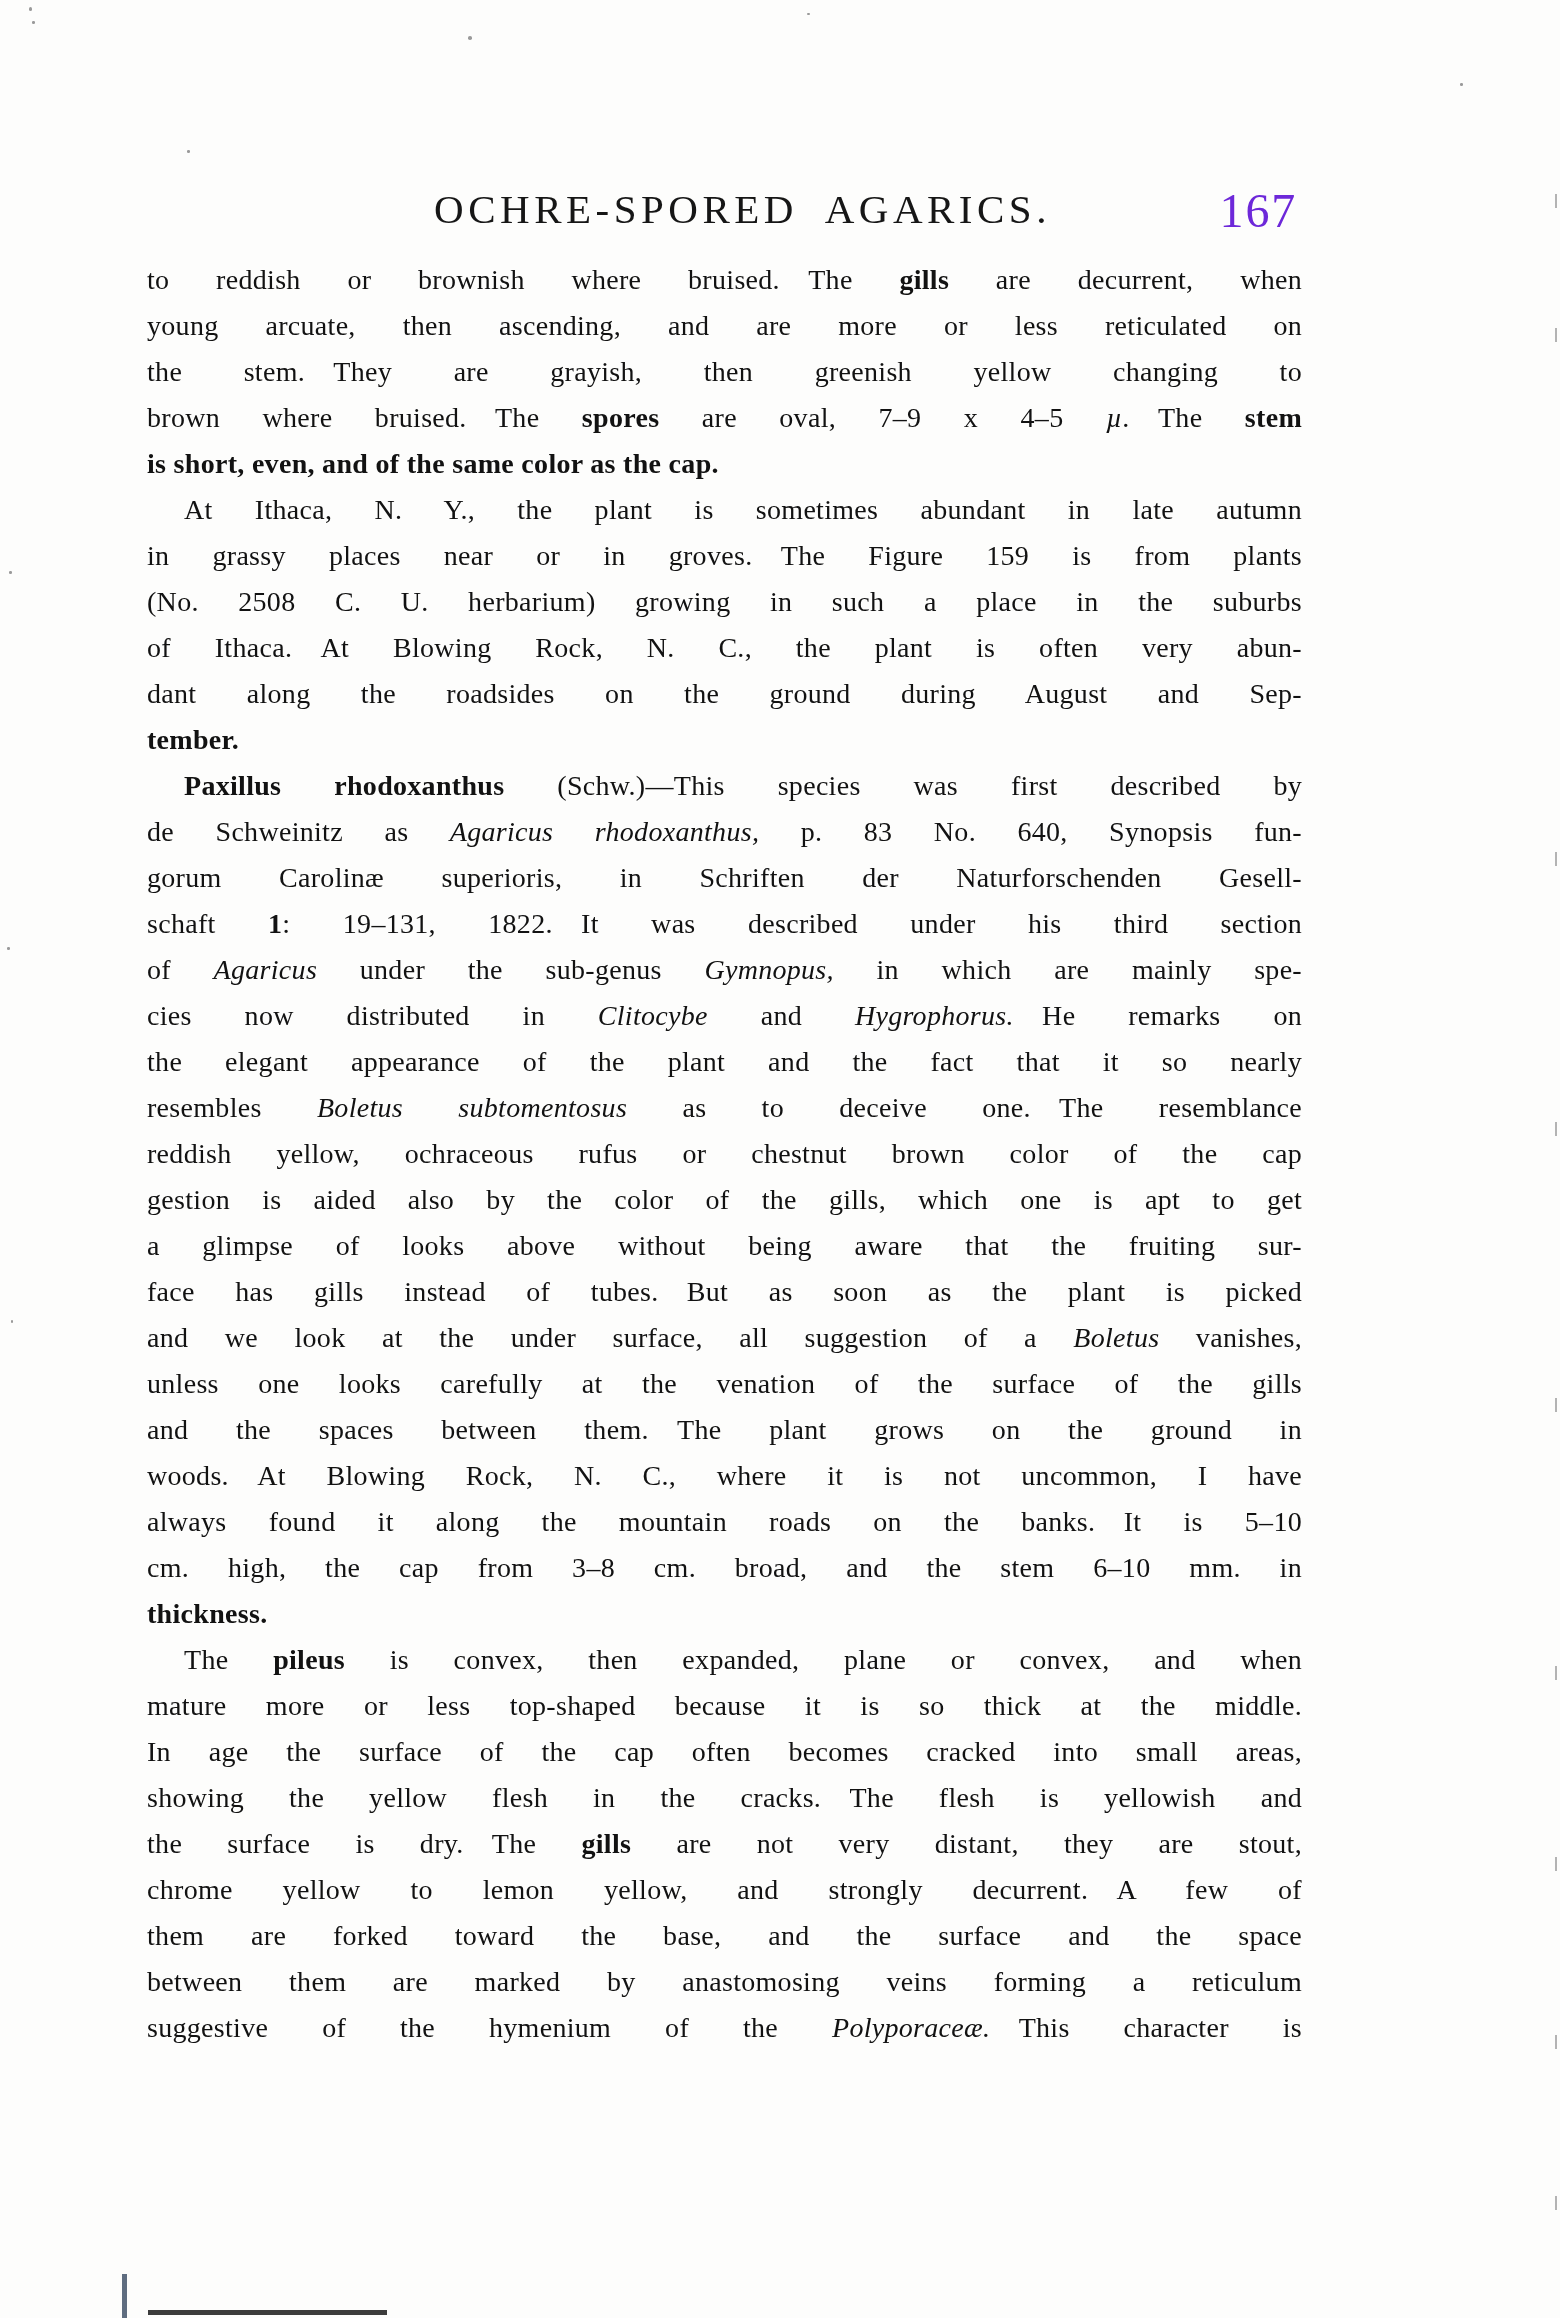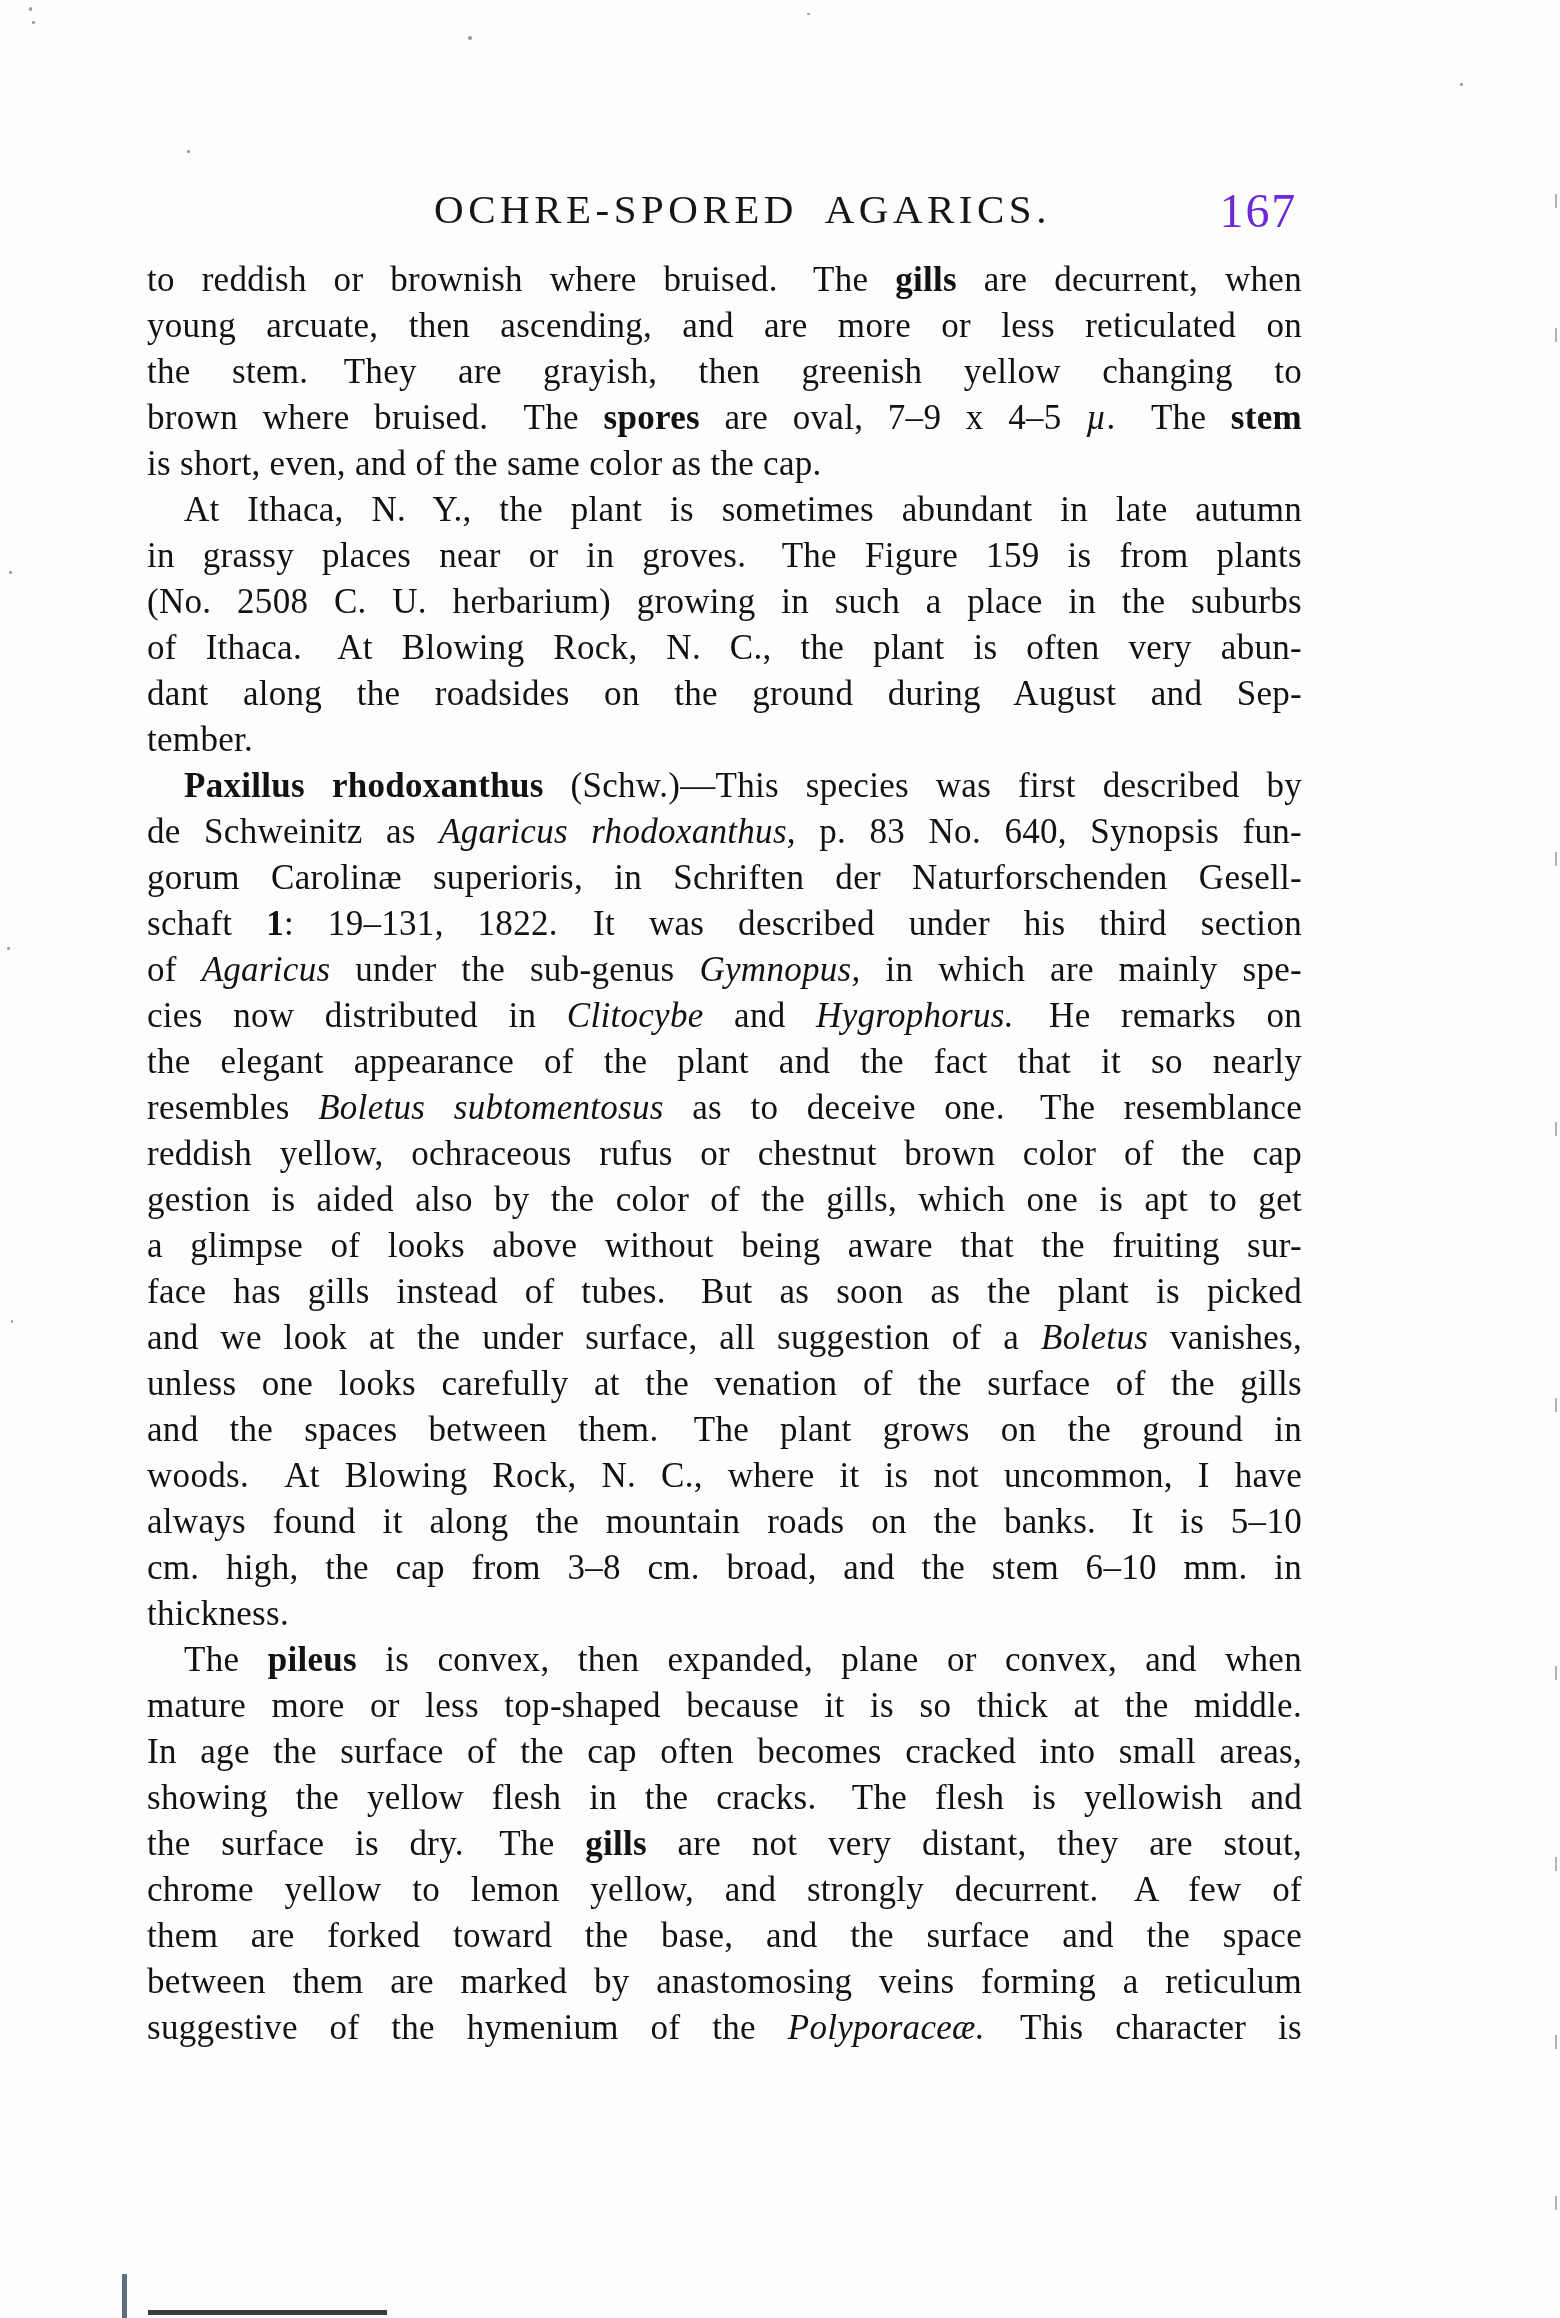--- a/index.html
+++ b/index.html
@@ -44,30 +44,31 @@
   .text-body {
     position: absolute;
     top: 257px;
     left: 147px;
     width: 1155px;
   }
   .paragraph { margin: 0; padding: 0; }
   .line {
     height: 46px;
     line-height: 46px;
-    font-size: 35px;
+    font-size: 28px;
     letter-spacing: 0.3px;
     text-align: justify;
     text-align-last: justify;
     white-space: nowrap;
     overflow: visible;
   }
   .line.short {
     text-align: left;
     text-align-last: left;
+    font-weight: bold;
   }
   .line.indent { text-indent: 37px; }
   .line .b { font-weight: bold; }
   .line .i { font-style: italic; }
   
   .speck {
     position: absolute;
     background: #9a9a9a;
     border-radius: 50%;
   }

